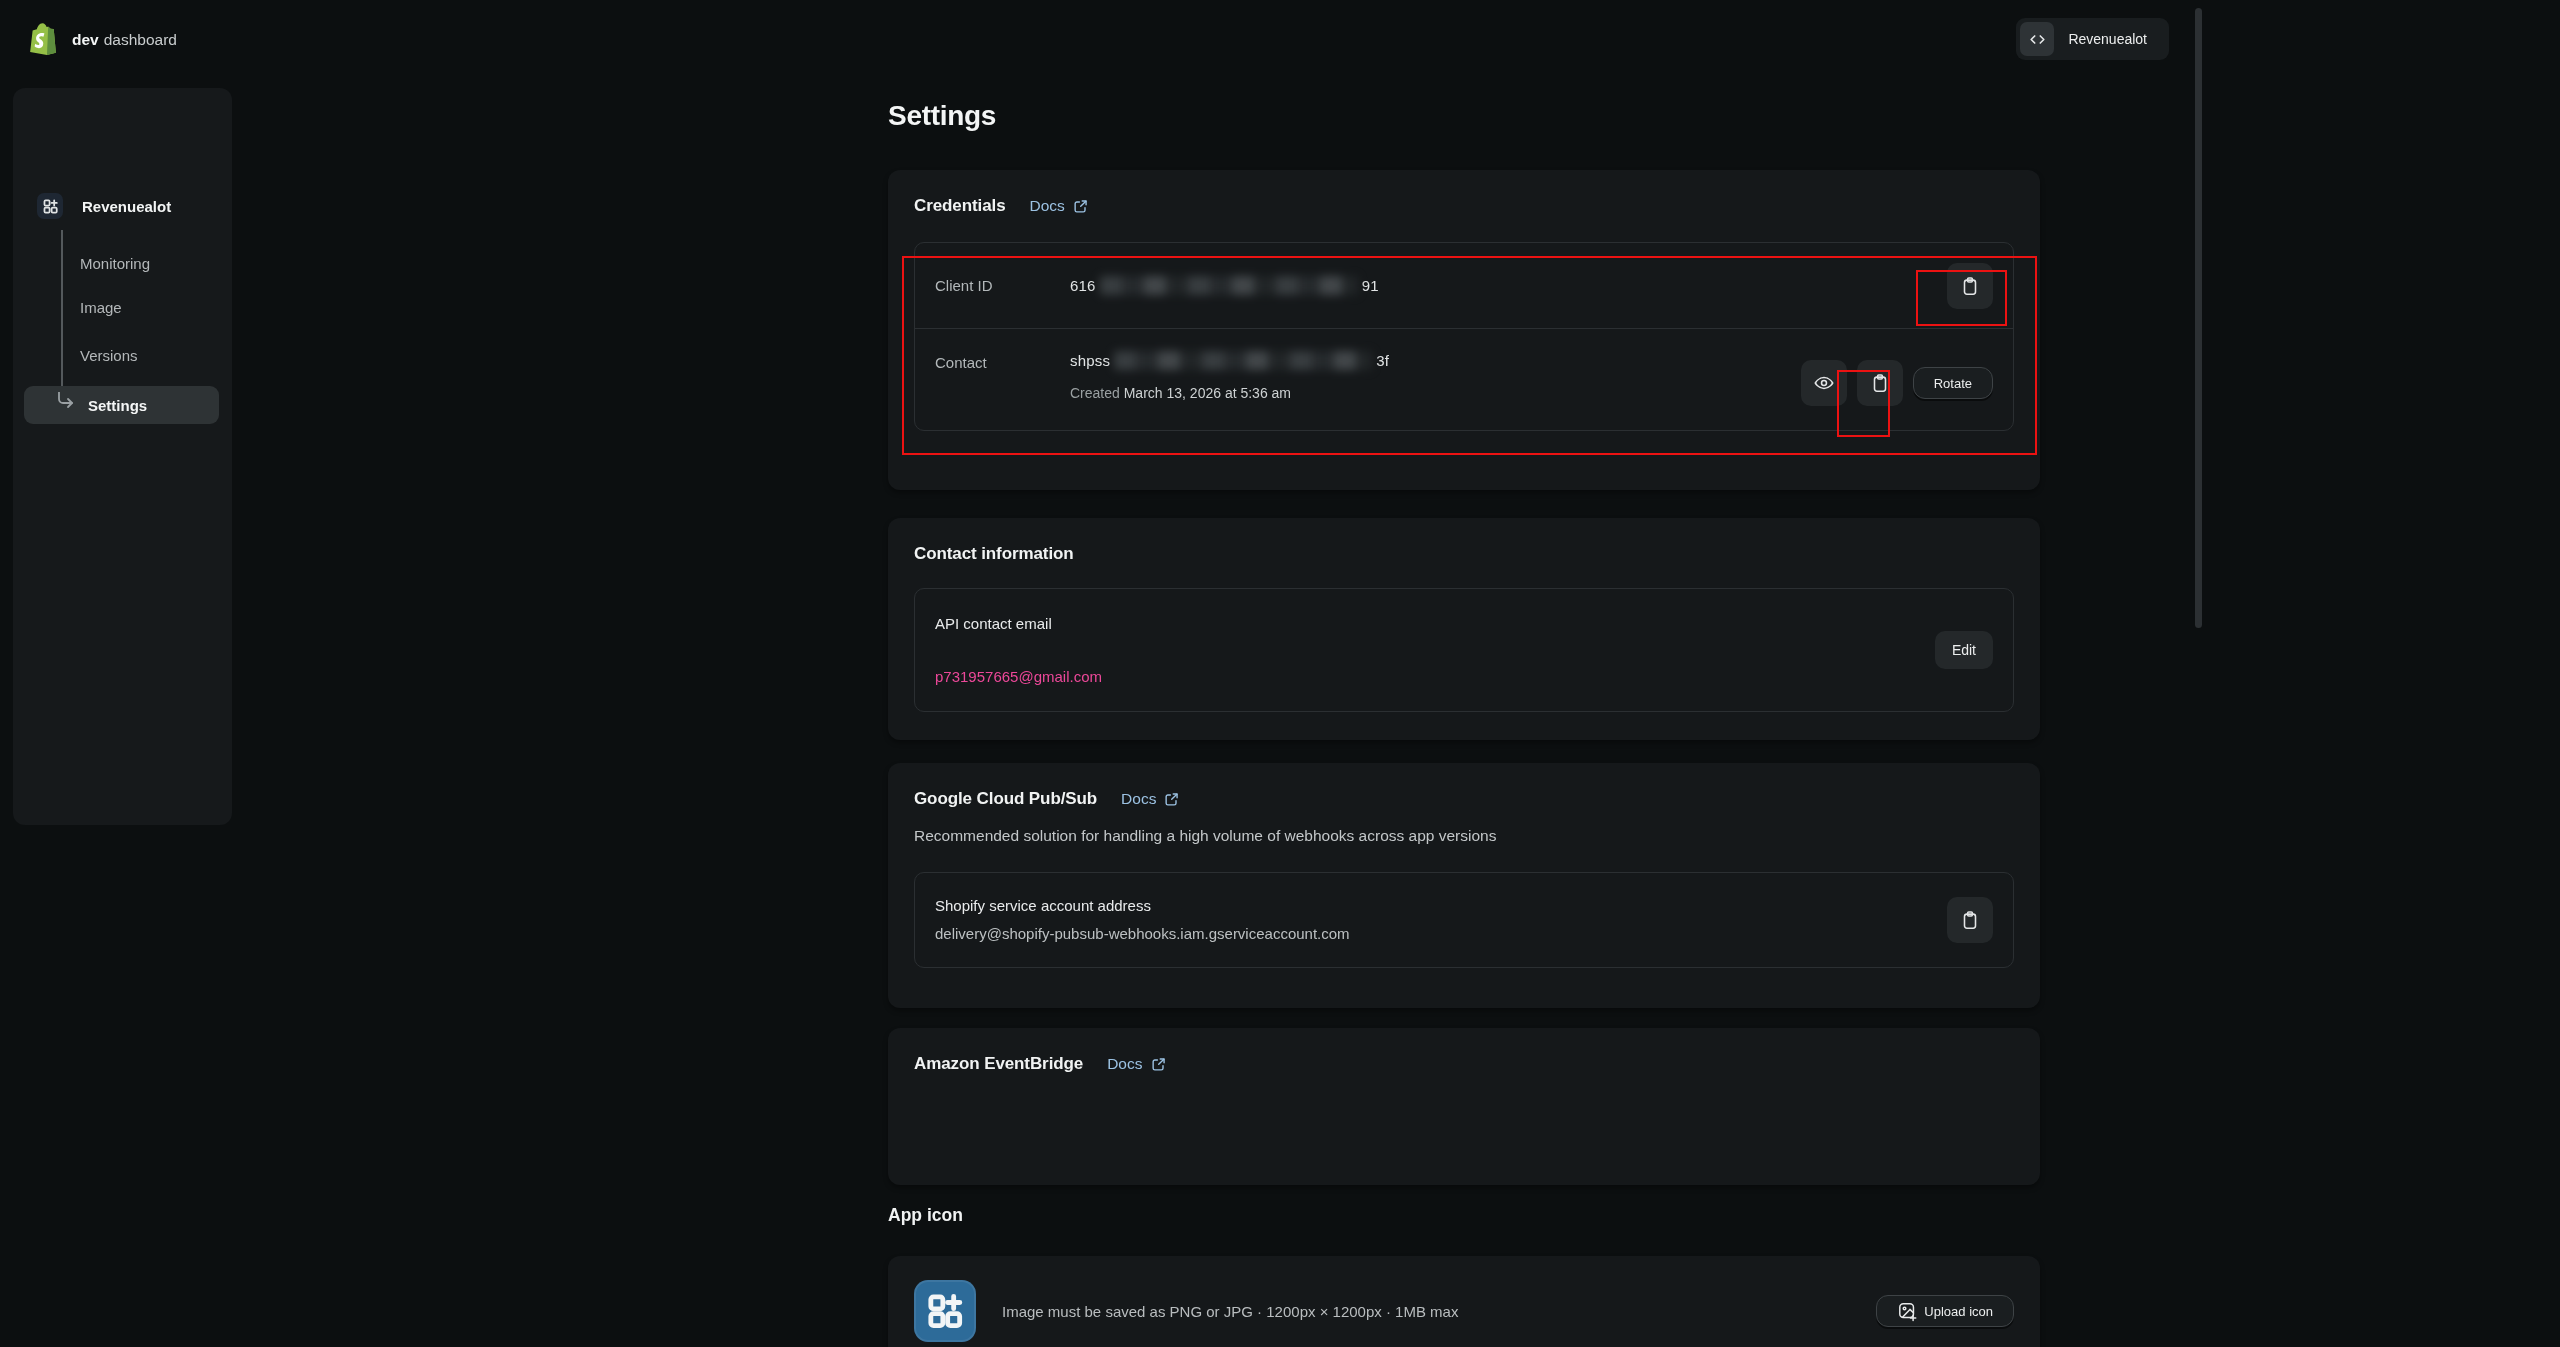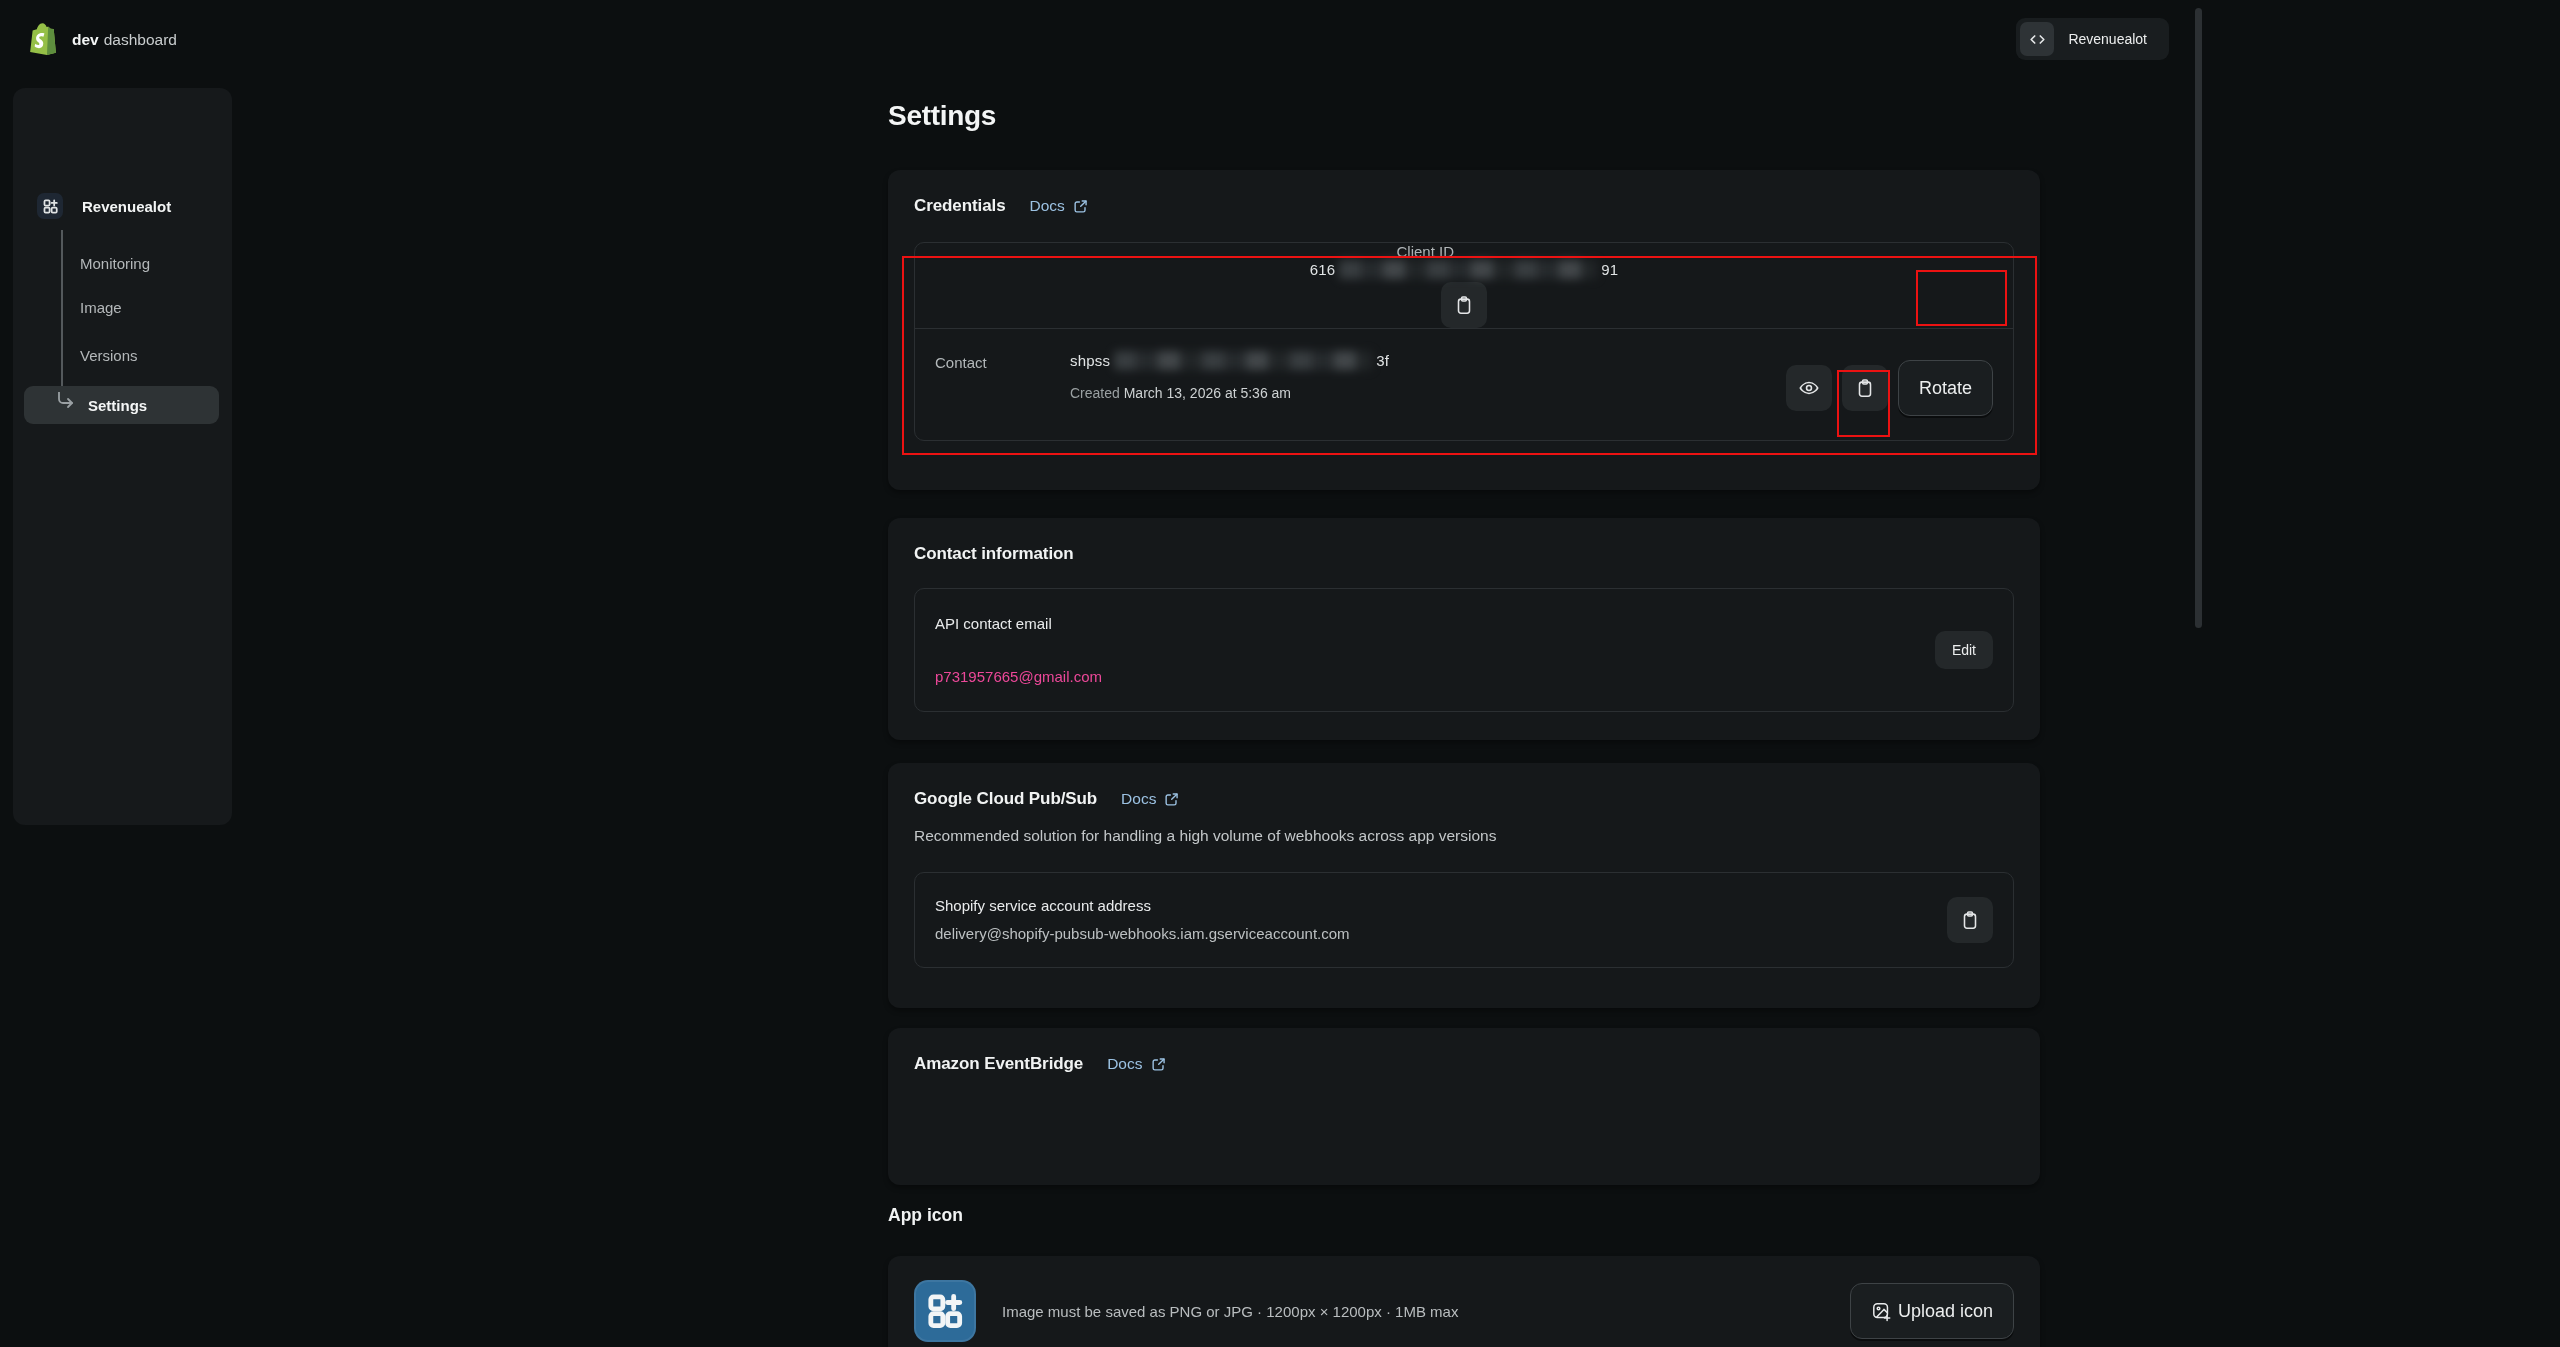--- a/index.html
+++ b/index.html
@@ -70,40 +70,40 @@
   .card.c3 { top:763px; height:245px; }
   .card.c4 { top:1028px; height:157px; }
   .card.c5 { top:1256px; height:110px; padding:24px 26px; }
 
   .card-title-row { display:flex; align-items:center; gap:24px; }
   .card-title { font-size:17px; font-weight:700; color:#f1f3f3; letter-spacing:-0.1px; }
   .docs-link { display:flex; align-items:center; gap:8px; font-size:15.5px; color:#9cc2e3; cursor:pointer; }
   .card-desc { margin-top:17px; font-size:15.5px; color:#c3c7c9; max-width:860px; line-height:1.85; }
 
   .inner-box { margin-top:26px; border:1px solid #2b2f32; border-radius:10px; }
-  .cred-row1 { height:86px; display:flex; align-items:center; padding:0 20px; border-bottom:1px solid #2b2f32;flex-direction:column; }
+  .cred-row1 { height:86px; display:flex; align-items:center; padding:0 20px; border-bottom:1px solid #2b2f32; }
   .cred-row2 { padding:22px 20px 24px 20px; display:flex; align-items:flex-start; }
   .cred-label { width:135px; flex:none; font-size:15px; color:#b3b8ba; }
   .cred-value { display:flex; align-items:center; font-size:15px; color:#e2e5e6; letter-spacing:0.2px; }
   .redacted { display:inline-block; width:258px; height:19px; margin:0 4px; border-radius:3px;
     background:repeating-linear-gradient(90deg,#3c4144 0 22px,#282c2f 22px 44px,#474c4f 44px 66px,#232729 66px 88px);
     filter:blur(5px); opacity:0.9; }
   .created-line { margin-top:15px; font-size:14px; color:#9aa0a2; }
   .created-line .val { color:#ced2d3; }
   .spacer { flex:1; }
 
   .icon-btn {
     width:46px; height:46px; border-radius:10px; background:#24282a; border:none;
     display:flex; align-items:center; justify-content:center; cursor:pointer;
   }
   .btn-group { display:flex; align-items:center; gap:10px; margin-top:9px; }
   .pill-btn {
-    height:56px; padding:0 20px; border-radius:12px;
+    height:32px; padding:0 20px; border-radius:12px;
     background:#1a1e20; border:1px solid #3e4346; color:#eceeee;
-    font-size:18px; font-family:"Liberation Sans", sans-serif;
+    font-size:13px; font-family:"Liberation Sans", sans-serif;
     display:flex; align-items:center; gap:6px; cursor:pointer;
     box-shadow:0 2px 0 rgba(0,0,0,0.5);
   }
 
   .field-box { margin-top:24px; border:1px solid #2b2f32; border-radius:10px; padding:26px 20px; display:flex; align-items:center; }
   .field-label { font-size:15px; color:#e9ebec; }
   .field-value { margin-top:11px; font-size:15px; color:#bcc0c2; }
   .edit-btn {
     background:#24282a; border:none; border-radius:10px; color:#eceeee;
     font-size:14px; font-family:"Liberation Sans", sans-serif; padding:11px 17px; cursor:pointer;

